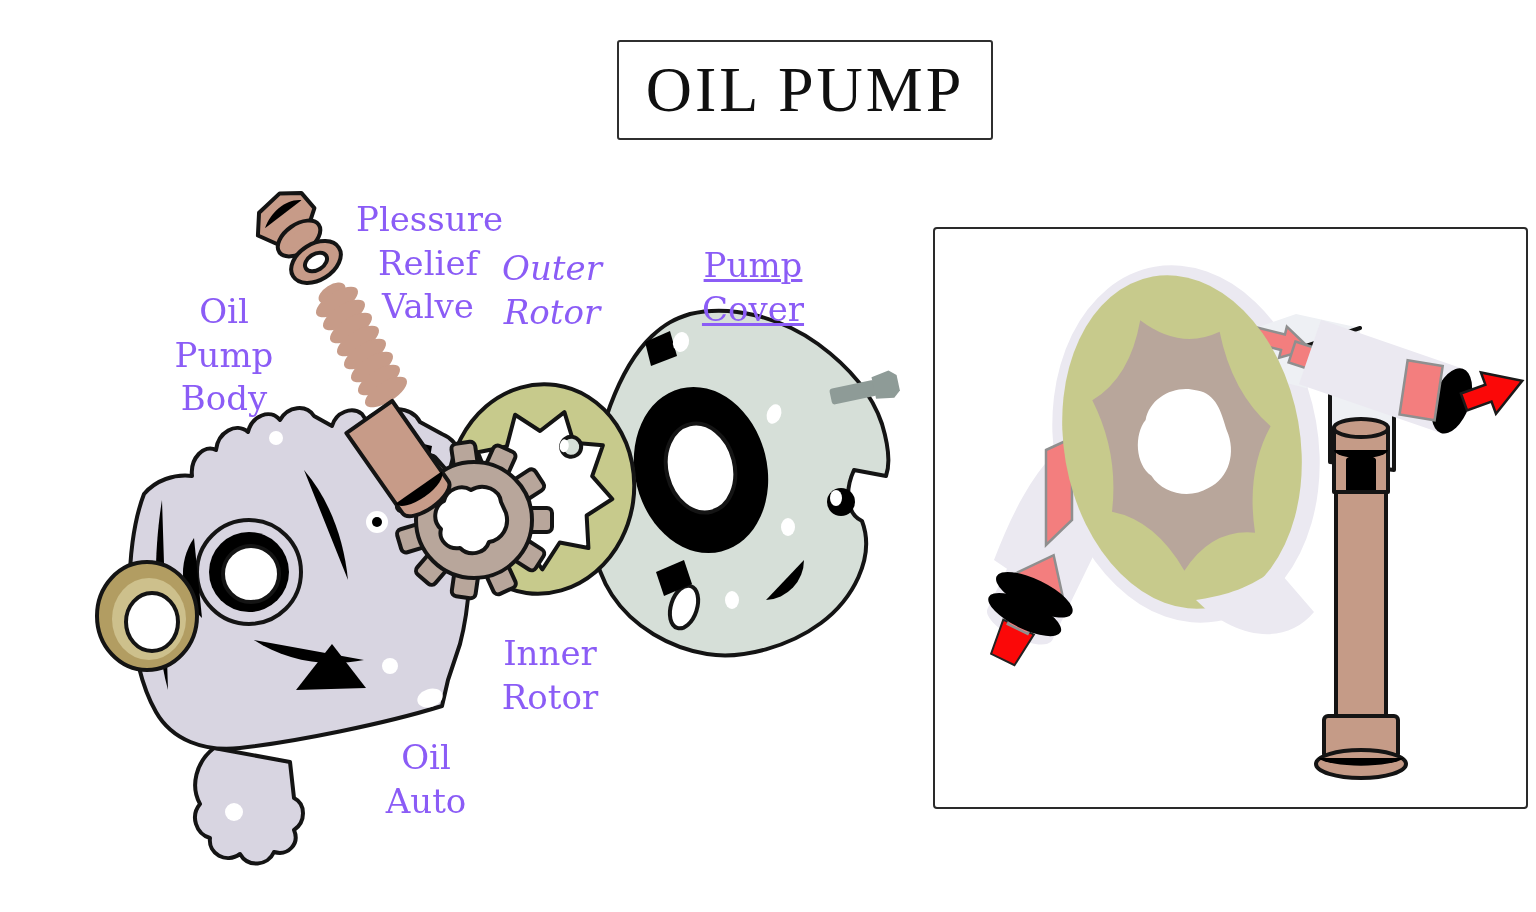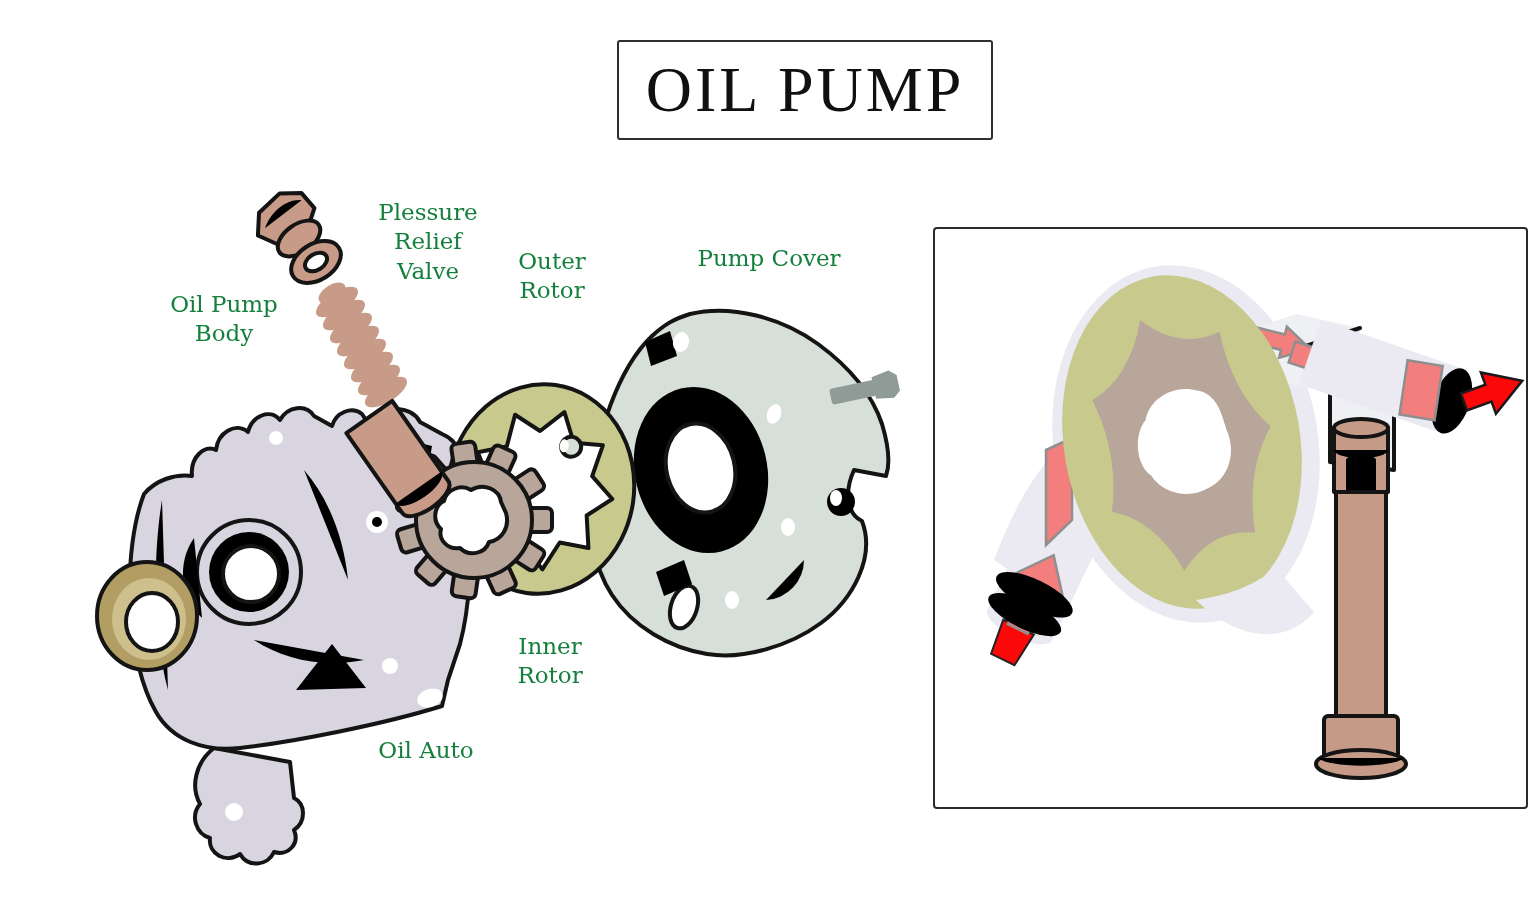--- a/index.html
+++ b/index.html
@@ -12,22 +12,22 @@
   .gray{stroke:#8f8f8f;stroke-width:2.5;}
   
   .f-tan{fill:var(--relief-valve,#c79b88);} .f-body{fill:var(--pump-body,#d8d5e1);}
   .f-cover{fill:var(--pump-cover,#d6dfd8);} .f-olive{fill:var(--outer-rotor,#c7ca8c);}
   .f-gear{fill:var(--inner-rotor,#b8a69b);} .f-seal{fill:var(--oil-seal,#b29d62);}
   .f-seal2{fill:var(--oil-seal-inner,#cdc08c);} .f-gbolt{fill:var(--cover-bolt,#8e9b97);}
   .f-white{fill:#ffffff;} .f-housing{fill:var(--housing,#ebe9f1);}
   .f-pink{fill:var(--flow-arrow,#f37e7e);} .f-red{fill:var(--flow-arrow-strong,#fb0808);}
   .f-stud{fill:var(--stud-bolt,#c59b87);} .f-pale{fill:#eef0f4;}
   
-  .part-label{position:absolute;white-space:pre-line;text-align:center;font-size:23px;
-              line-height:1.28;color:#15803d;}
+  .part-label{position:absolute;white-space:pre-line;text-align:center;font-size:34px;
+              line-height:1.28;color:#8b5cf6;}
   .align-left{text-align:center;}
   #title-box{position:absolute;left:573px;top:40px;width:372px;height:96px;border:2px solid #2f2f2f;
              border-radius:3px;background:#fff;display:flex;align-items:center;justify-content:center;
              font-family:"Liberation Serif", serif;font-size:64px;letter-spacing:3px;color:#101010;}
   #logo-strip{position:absolute;left:1026px;top:810px;width:510px;height:102px;
               background:var(--watermark-bg,#f0f0f0);display:flex;align-items:center;justify-content:center;
               font-family:"Liberation Sans", sans-serif;font-weight:700;font-size:57px;letter-spacing:0;}
   #logo-strip .auto{color:var(--brand-auto,#dc737f);} #logo-strip .rest{color:var(--brand-rest,#8b8b8b);}
   #logo-strip svg{position:static;margin:6px 1px 0 2px;}
 </style>
@@ -280,21 +280,21 @@
 
   <div id="title-box">
     <span>OIL PUMP</span>
   </div>
 
   <div class="part-label" style="left:312px;top:198px;width:144px;">Plessure
 Relief
 Valve</div>
   <div class="part-label" style="left:105px;top:290px;width:150px;">Oil Pump
 Body</div>
-  <div class="part-label" style="left:448px;top:247px;width:120px;">Outer
+  <div class="part-label" style="left:448px;top:247px;width:120px;font-style:italic;">Outer
 Rotor</div>
-  <div class="part-label" style="left:630px;top:244px;width:190px;">Pump Cover</div>
+  <div class="part-label" style="left:614px;top:244px;width:190px;text-decoration:underline;">Pump Cover</div>
   <div class="part-label align-left" style="left:446px;top:632px;width:120px;">Inner
 Rotor</div>
   <div class="part-label align-left" style="left:312px;top:736px;width:140px;">Oil Auto</div>
 
 
 </div>
 
 </body></html>

